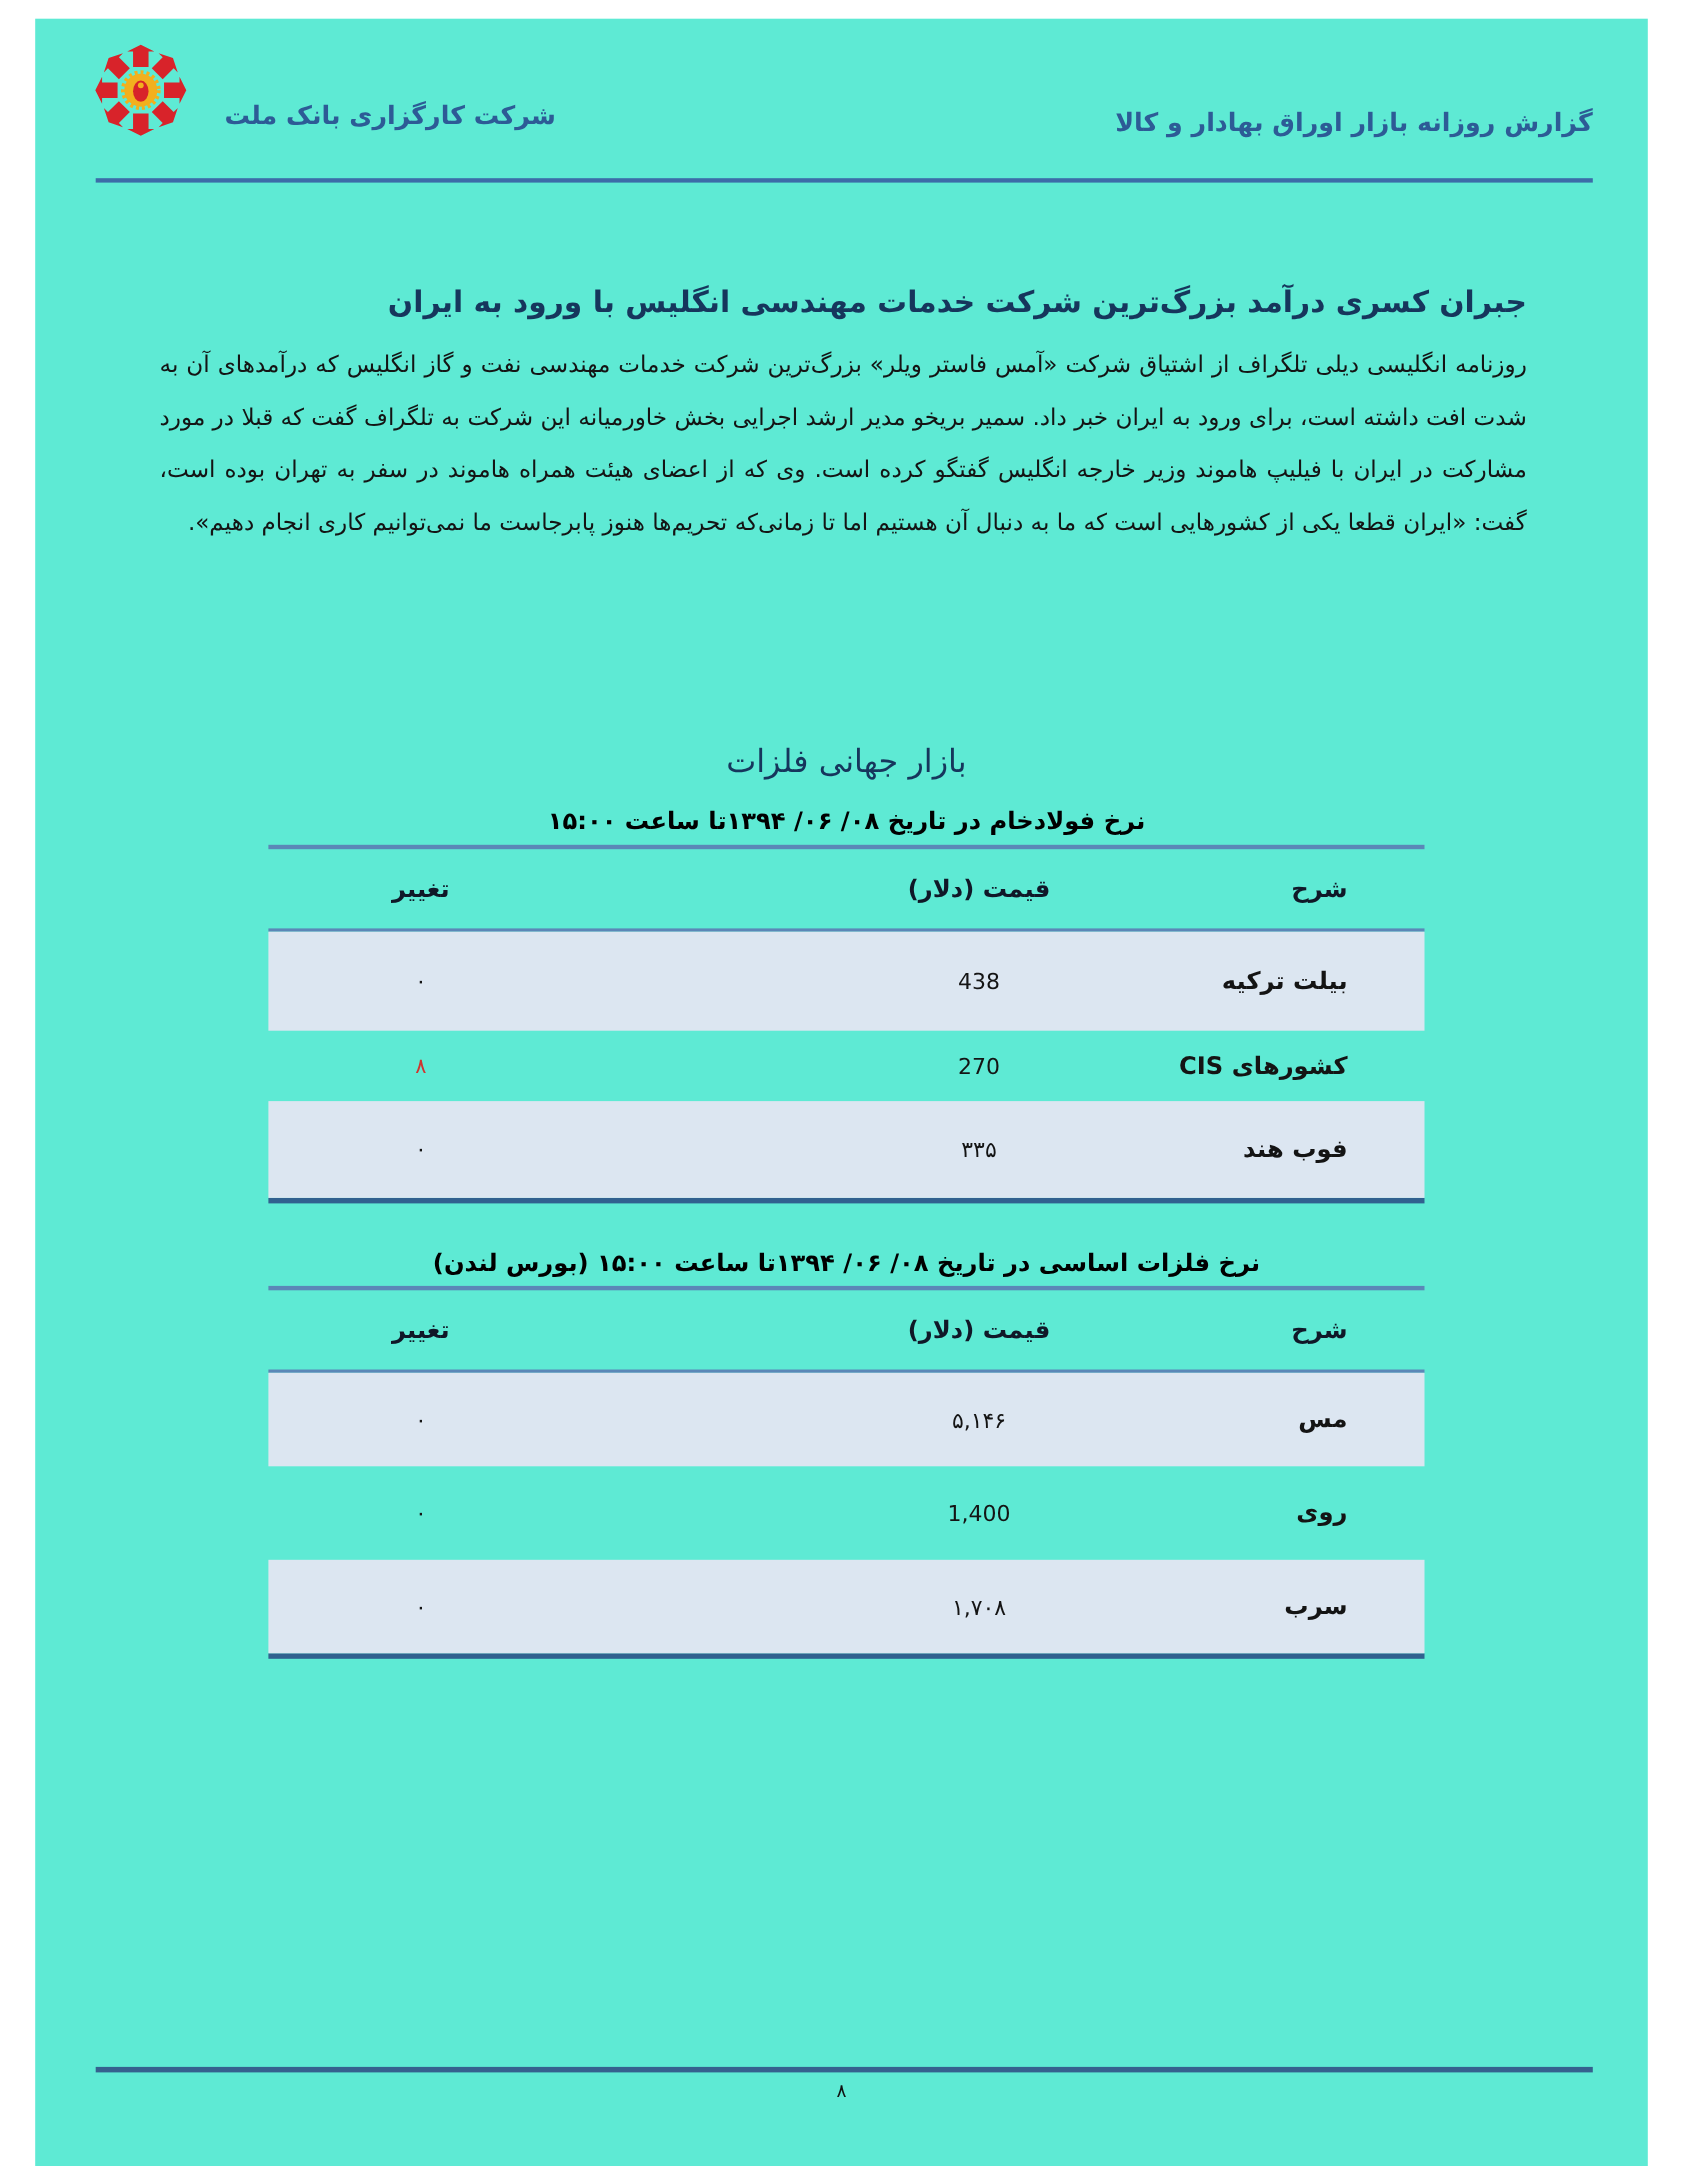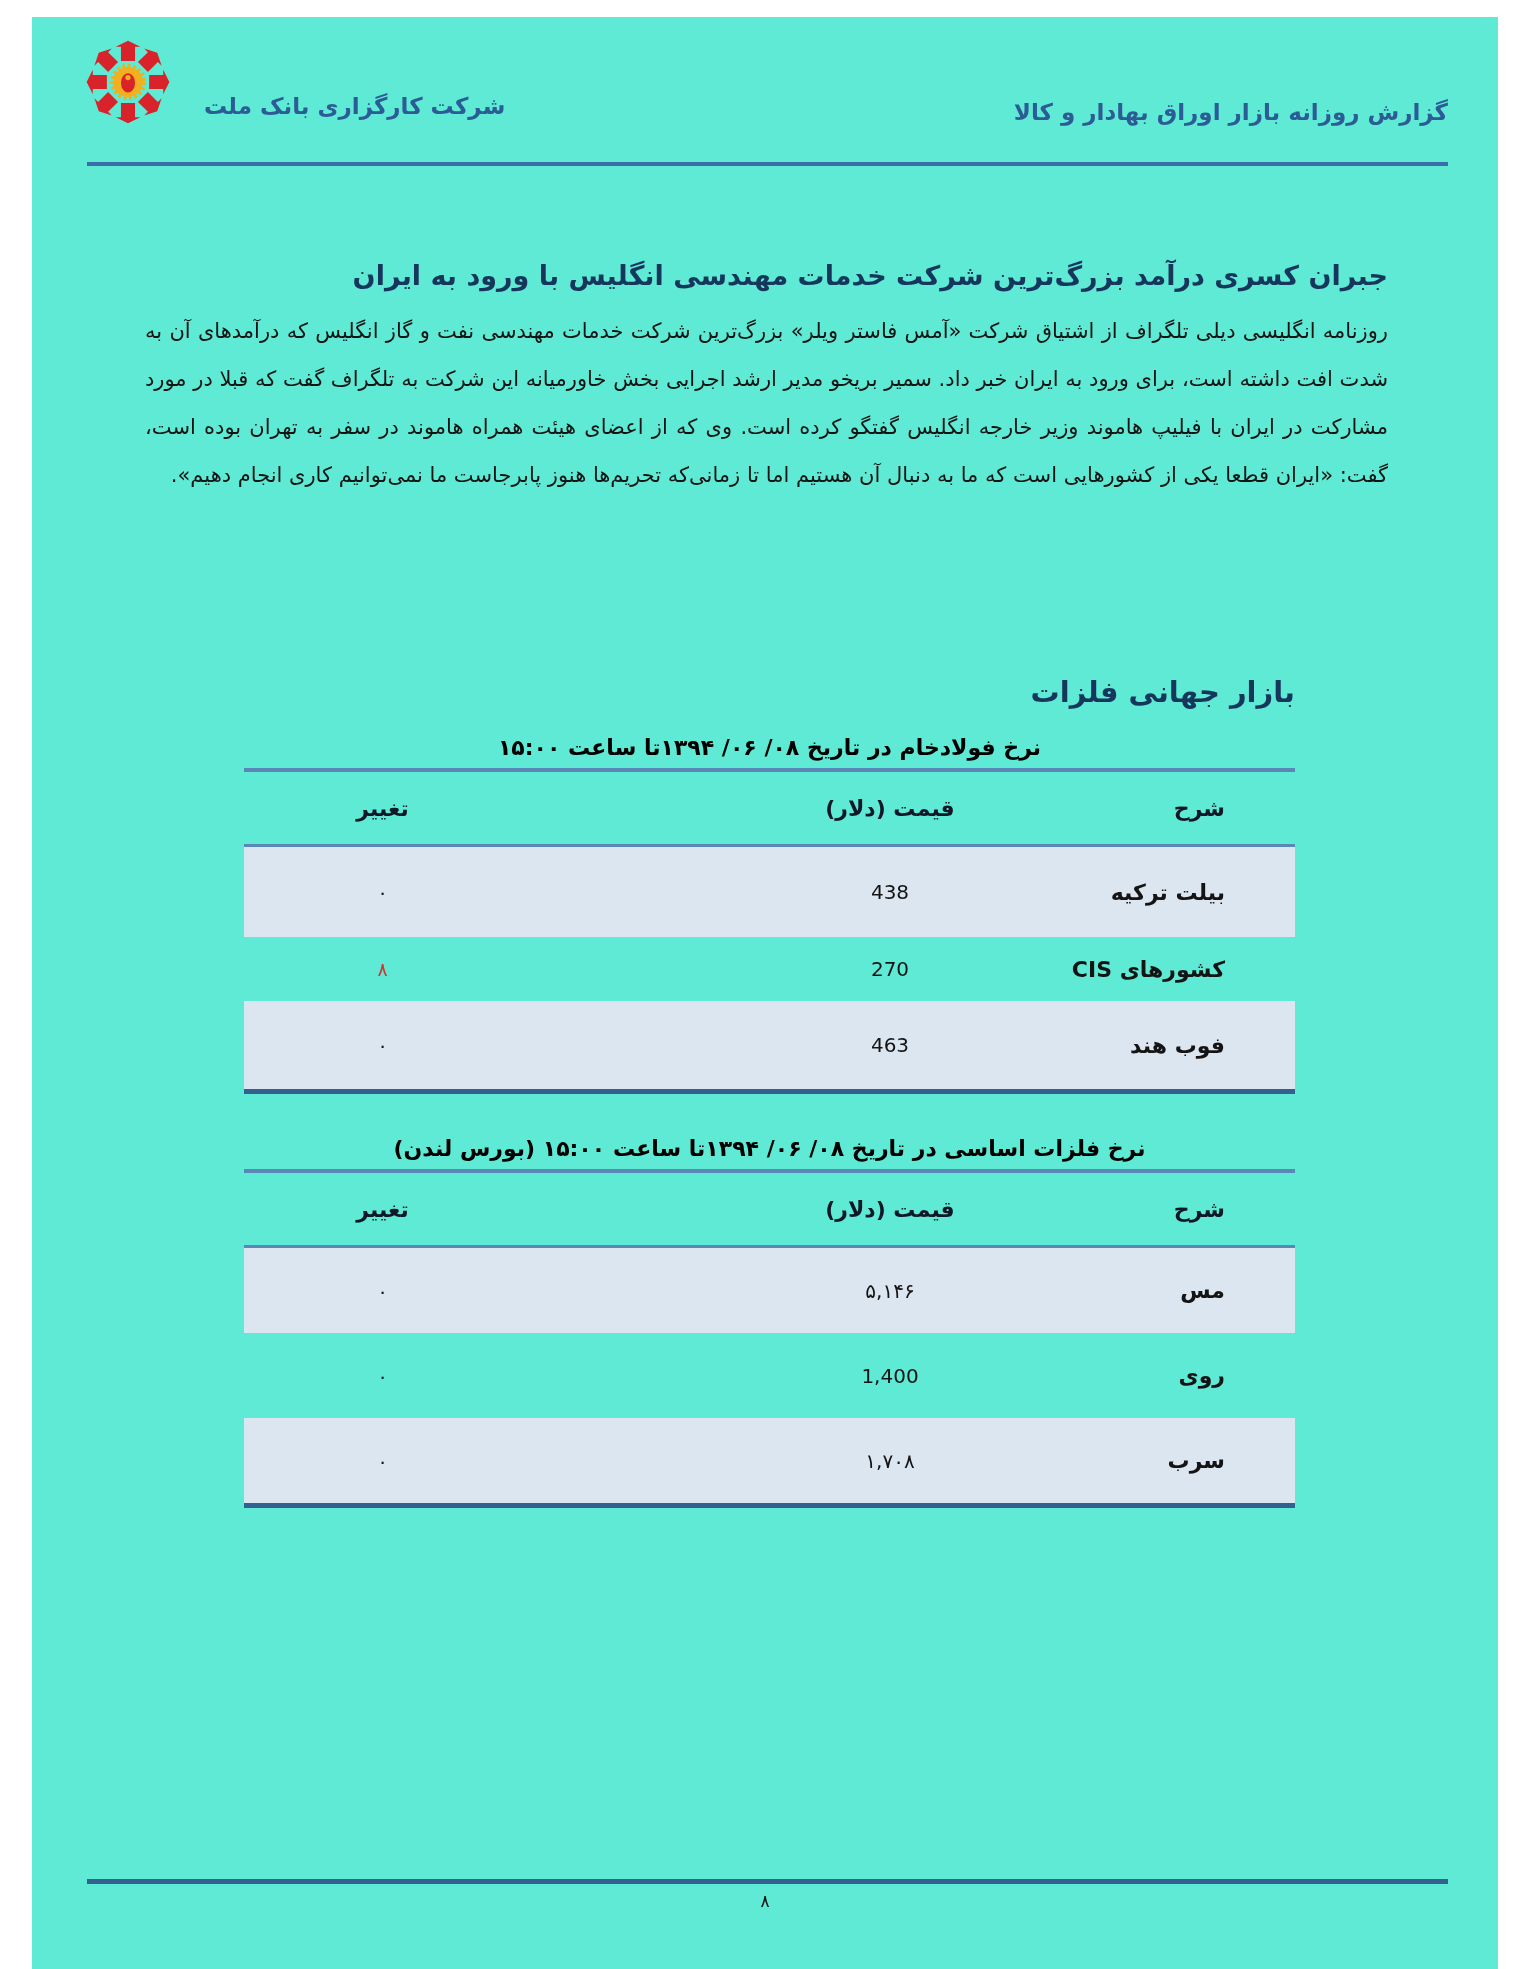--- a/index.html
+++ b/index.html
@@ -30,22 +30,22 @@
     margin:0 0 10px 0;text-align:right;
     font-size:27px;line-height:42px;font-weight:bold;color:#16365c;
   }
   .news-body{
     margin:0;text-align:justify;
     font-size:21px;line-height:48px;color:#141414;
   }
   
   .metals{position:absolute;left:212px;right:203px;top:658px;direction:rtl;}
   .section-title{
-    margin:0 0 26px 0;text-align:right;
-    font-size:29px;font-weight:bold;color:#16365c;
+    margin:0 0 26px 0;text-align:center;
+    font-size:29px;font-weight:normal;color:#16365c;
   }
   .tbl-title{
     margin:0 0 8px 0;text-align:center;
     font-size:22px;font-weight:bold;color:#000;
   }
   .tblock2{margin-top:42px;}
   .mtable{
     border-top:4px solid #5b87b7;
     border-bottom:5px solid #31618f;
     direction:rtl;
@@ -132,21 +132,21 @@
           <div class="cell price">438</div>
           <div class="cell change" data-tone="black">۰</div>
         </div>
         <div class="row h64">
           <div class="cell name">کشورهای CIS</div>
           <div class="cell price">270</div>
           <div class="cell change" data-tone="red">۸</div>
         </div>
         <div class="row stripe h88">
           <div class="cell name">فوب هند</div>
-          <div class="cell price">463</div>
+          <div class="cell price">۳۳۵</div>
           <div class="cell change" data-tone="black">۰</div>
         </div>
       </div>
     </div>
 
     <div class="tblock tblock2">
       <h3 class="tbl-title">نرخ فلزات اساسی در تاریخ ۰۸/‏ ۰۶/‏ ۱۳۹۴تا ساعت ۱۵:۰۰ (بورس لندن)</h3>
       <div class="mtable">
         <div class="row thead">
           <div class="cell name">شرح</div>

